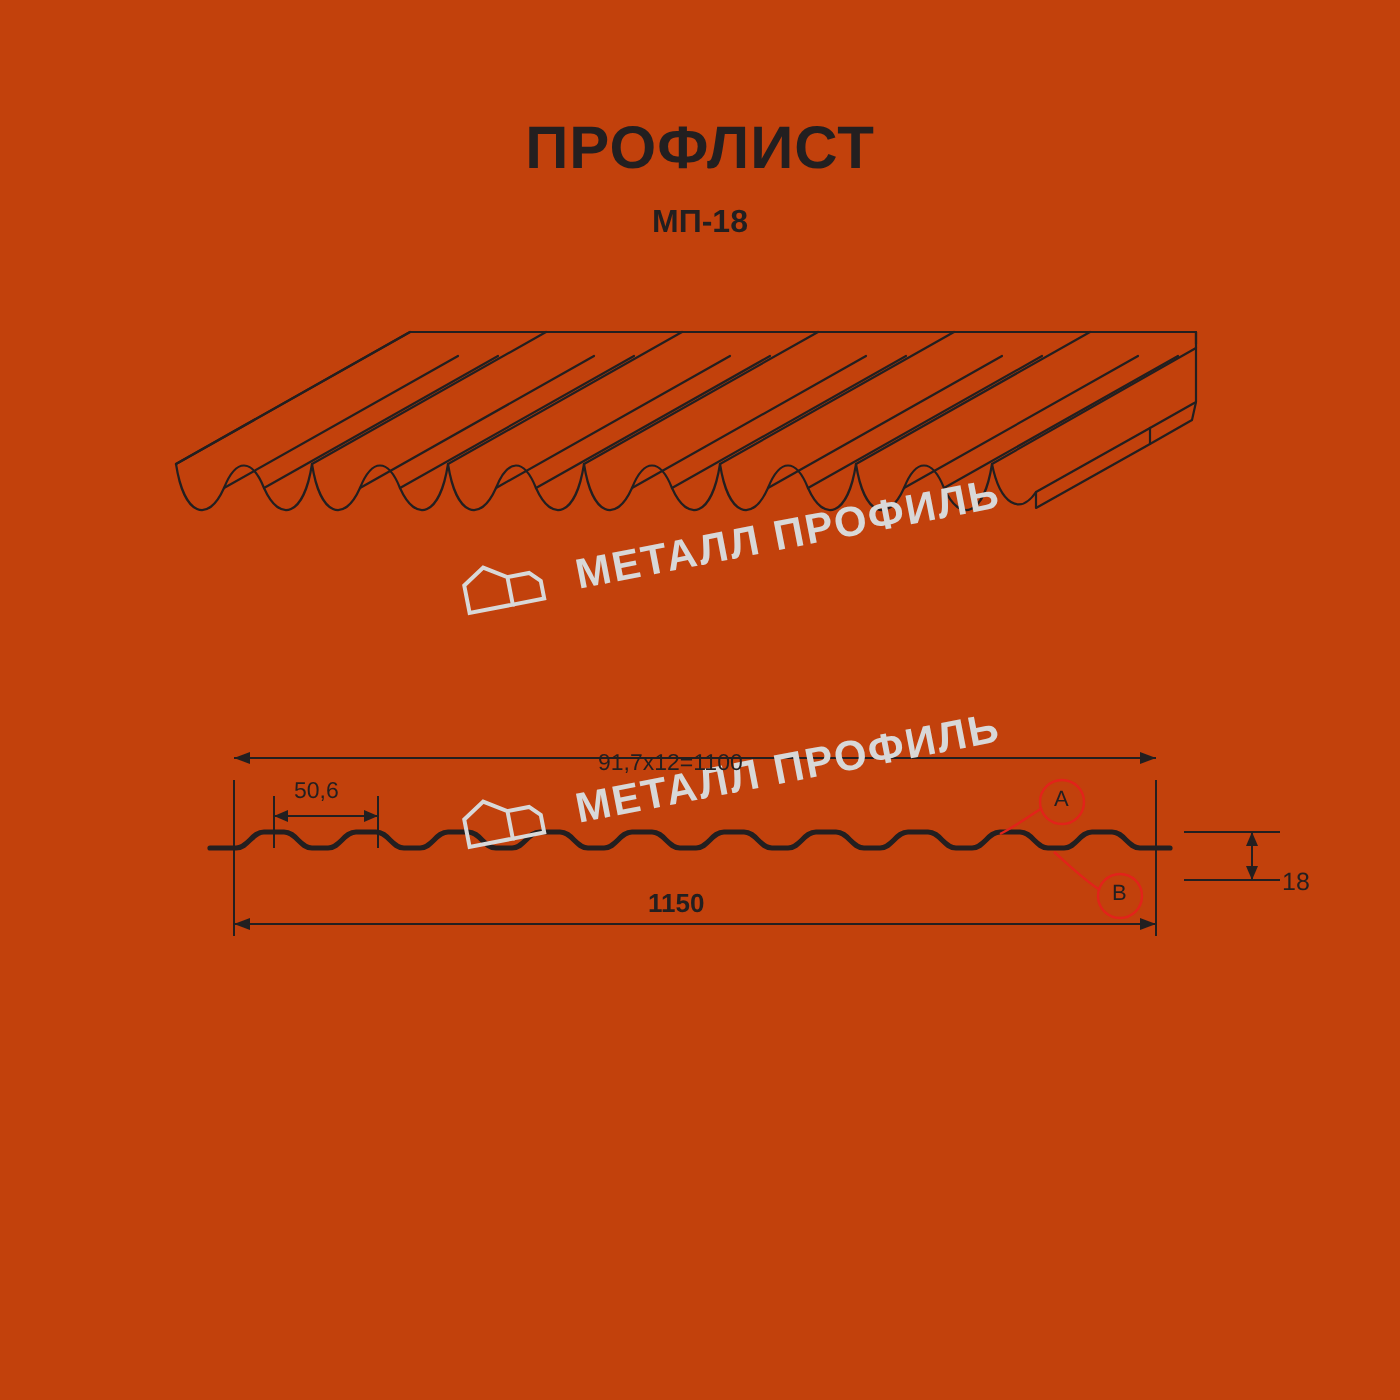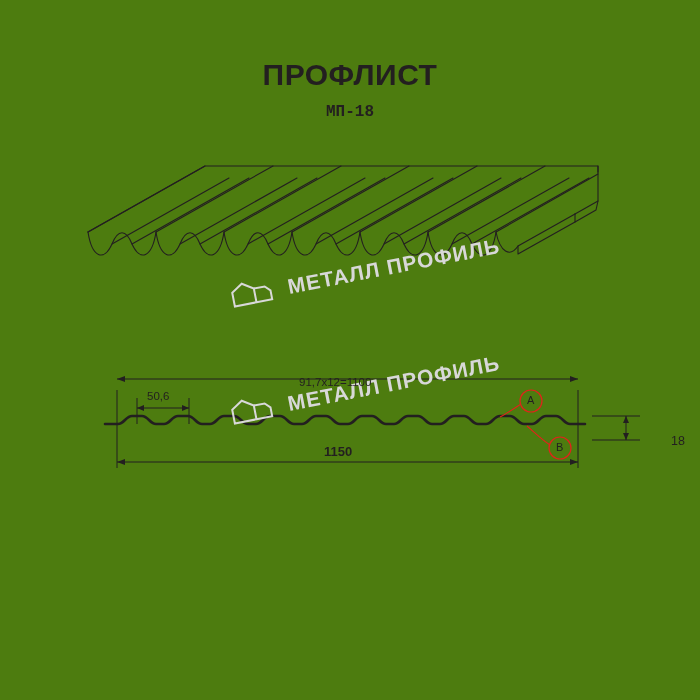--- a/index.html
+++ b/index.html
@@ -9,41 +9,40 @@
   }
   body {
     font-family: "Liberation Sans", sans-serif;
     color: #231f20;
   }
   #page {
     position: relative;
     width: 700px;
     height: 700px;
     overflow: hidden;
-    background: #4d7c0f;
+    background: #c2410c;
   }
   #title {
     position: absolute;
     top: 58px;
     left: 0;
     width: 700px;
     text-align: center;
     font-size: 30px;
     font-weight: bold;
     letter-spacing: 0.5px;
   }
   #subtitle {
     position: absolute;
     top: 103px;
     left: 0;
     width: 700px;
     text-align: center;
     font-size: 16px;
     font-weight: bold;
-    font-family: Liberation Mono, monospace;
   }
   #footer {
     position: absolute;
     top: 620px;
     left: 0;
     width: 700px;
     text-align: center;
     font-size: 13.5px;
     font-weight: bold;
     letter-spacing: 0.3px;
@@ -247,19 +246,19 @@
         <path d="M3 23 L3 9 L14 2 L25 9 L25 23 Z"></path>
         <path d="M25 9 L36 9 L41 14 L41 23 L25 23"></path>
       </svg>
     </span>
     <span>МЕТАЛЛ ПРОФИЛЬ</span>
   </div>
 
   <div class="dim-text" style="top:362px; left:299px;margin-top:14px;">91,7х12=1100</div>
   <div class="dim-text" style="top:390px; left:147px;">50,6</div>
   <div class="dim-text" style="top:444px; left:324px; font-size:13px;font-weight:bold;">1150</div>
-  <div class="dim-text" style="top:434px; left:671px; font-size:12.5px;">18</div>
+  <div class="dim-text" style="top:434px; left:641px; font-size:12.5px;">18</div>
 
   <div class="mark-letter" style="top:394px; left:527px;">A</div>
   <div class="mark-letter" style="top:441px; left:556px;">B</div>
 
 
 </div>
 
 </body></html>

